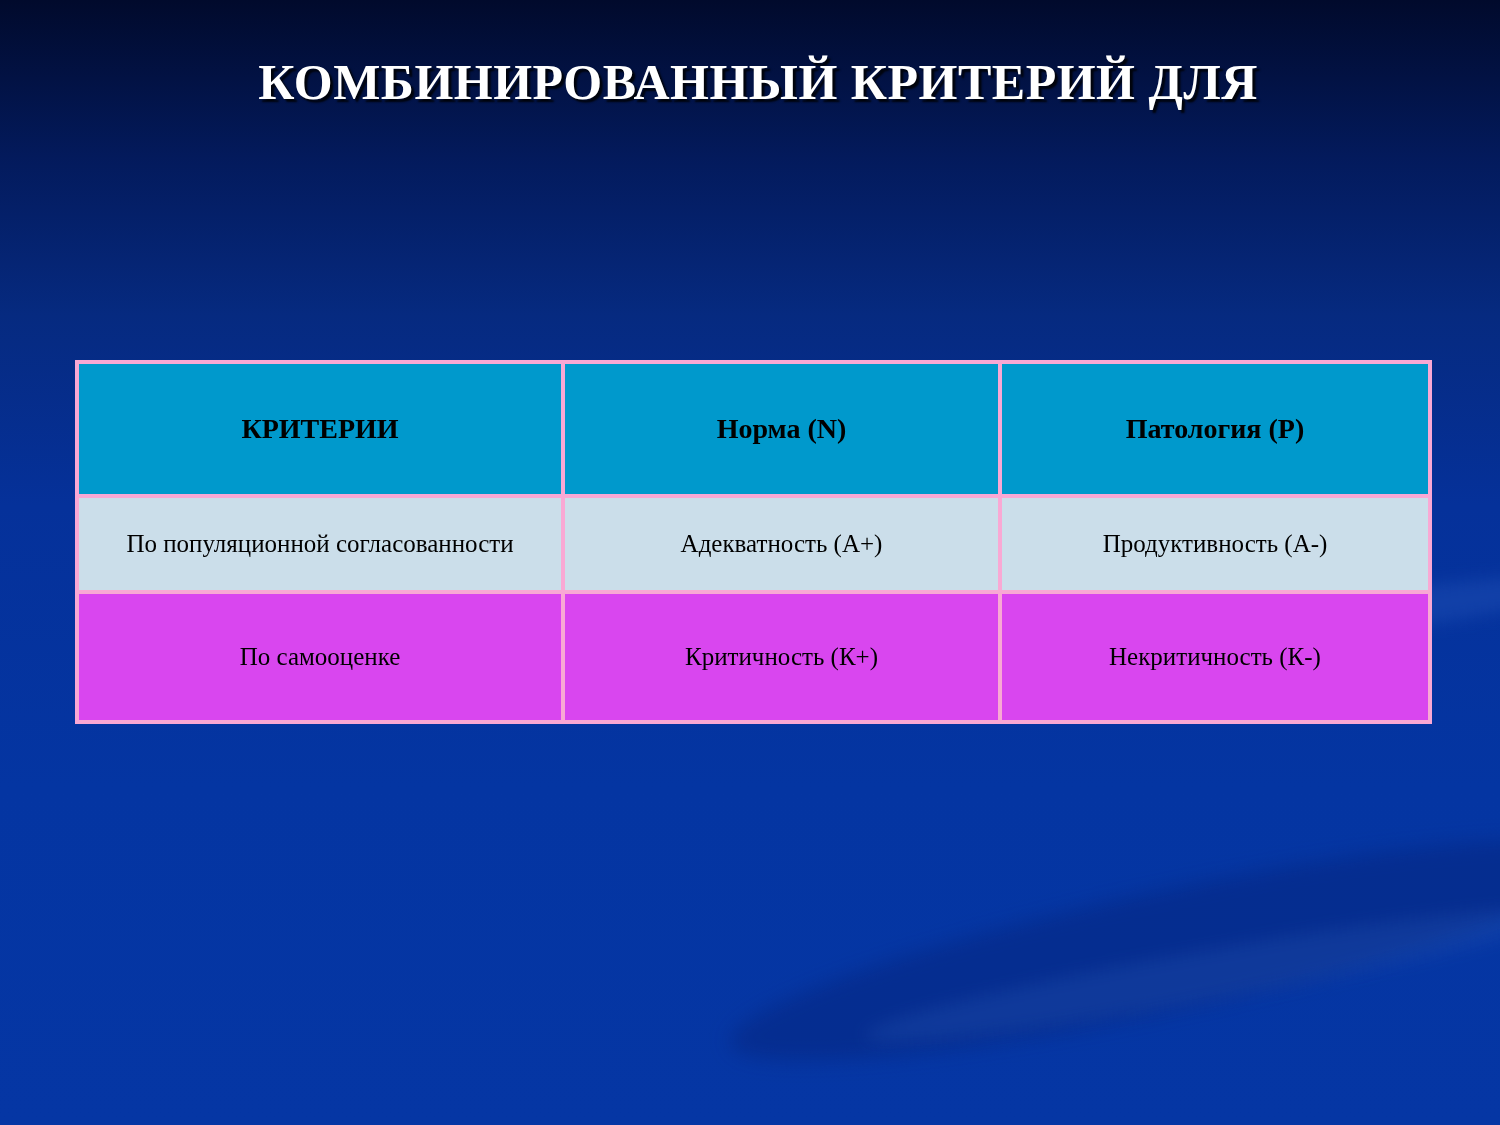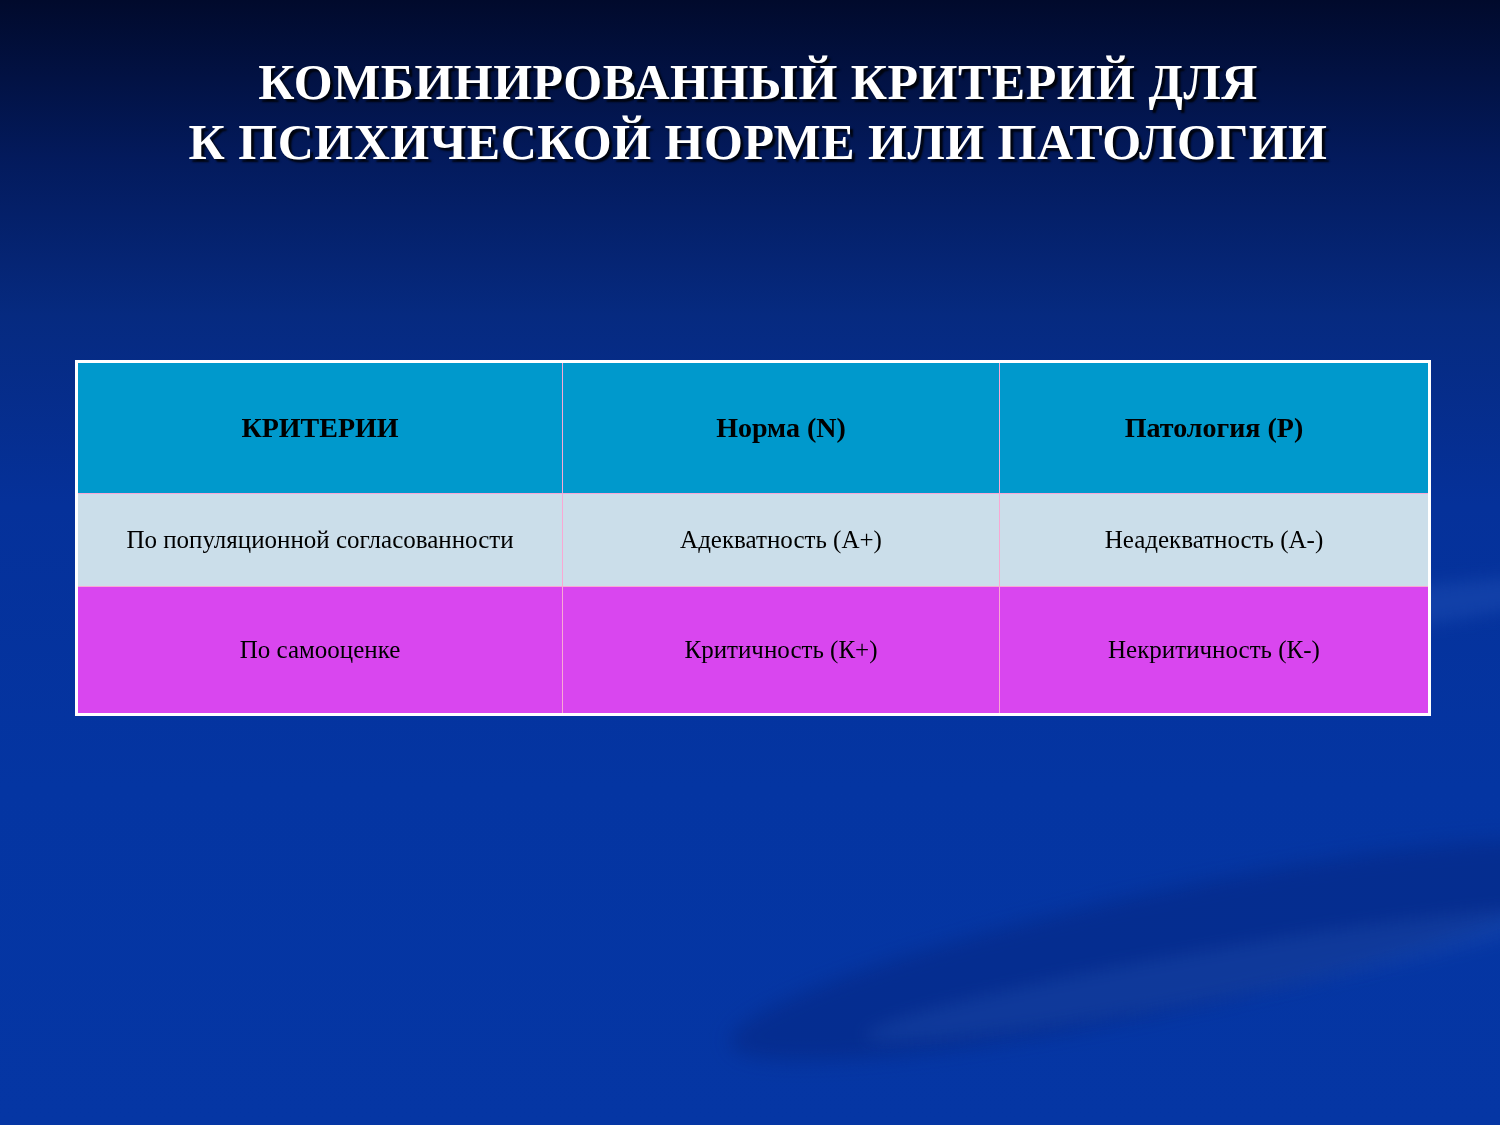--- a/index.html
+++ b/index.html
@@ -69,21 +69,21 @@
     table.criteria {
       position: absolute;
       left: 75px;
       top: 360px;
       width: 1353px;
       border-collapse: collapse;
       table-layout: fixed;
       border: 3px solid #ffffff;
     }
     table.criteria th, table.criteria td {
-      border: 1px solid #f9a8d4;
+      border: 4px solid #f9a8d4;
       text-align: center;
       vertical-align: middle;
       color: #000000;
       font-family: "Liberation Serif", "DejaVu Serif", serif;
       padding: 0 6px;
     }
     table.criteria th {
       background: #0099cc;
       font-weight: bold;
       font-size: 28px;
@@ -107,41 +107,40 @@
   </style>
 </head>
 <body>
 
 <div class="swoosh swoosh-1"></div>
 <div class="swoosh swoosh-2"></div>
 <div class="swoosh swoosh-3"></div>
 
 <h1 class="title">
   <span>КОМБИНИРОВАННЫЙ КРИТЕРИЙ ДЛЯ</span>
-  <span>К ПСИХИЧЕСКОЙ НОРМЕ ИЛИ ПАТОЛОГИИ</span>
 </h1>
 
 <table class="criteria">
   <colgroup>
     <col class="c1">
     <col class="c2">
     <col class="c3">
   </colgroup>
   <thead>
     <tr>
       <th>КРИТЕРИИ</th>
       <th>Норма (N)</th>
       <th>Патология (P)</th>
     </tr>
   </thead>
   <tbody>
     <tr class="row-a r1">
       <td>По популяционной согласованности</td>
       <td>Адекватность (А+)</td>
-      <td>Неадекватность (А-)</td>
+      <td>Продуктивность (А-)</td>
     </tr>
     <tr class="row-b r2">
       <td>По самооценке</td>
       <td>Критичность (К+)</td>
       <td>Некритичность (К-)</td>
     </tr>
   </tbody>
 </table>
 
 </body></html>

